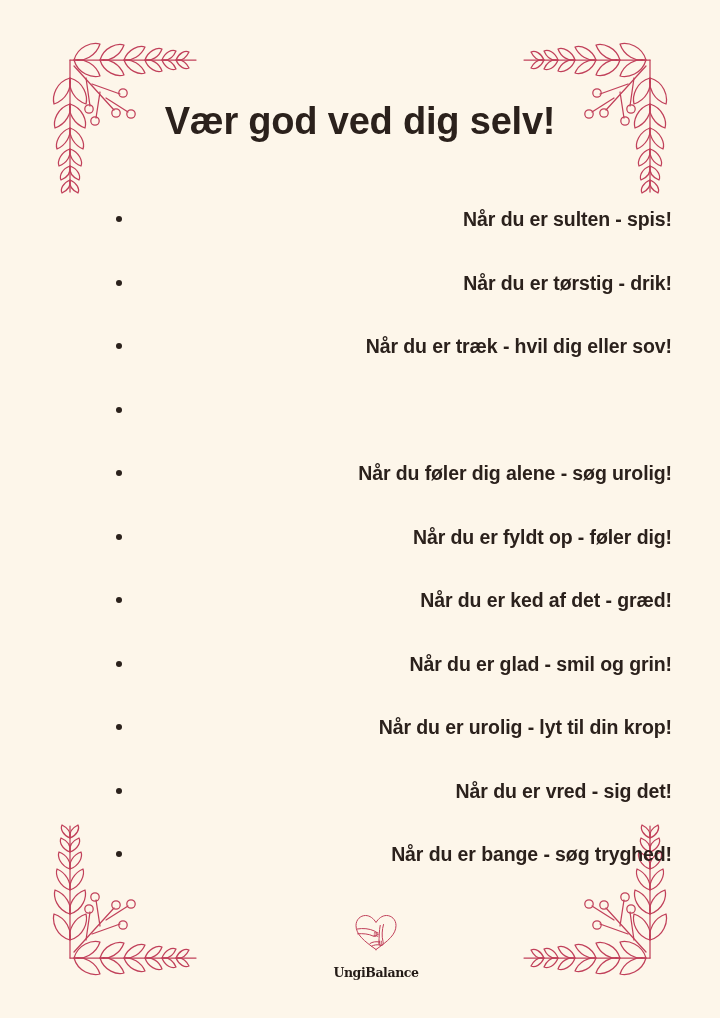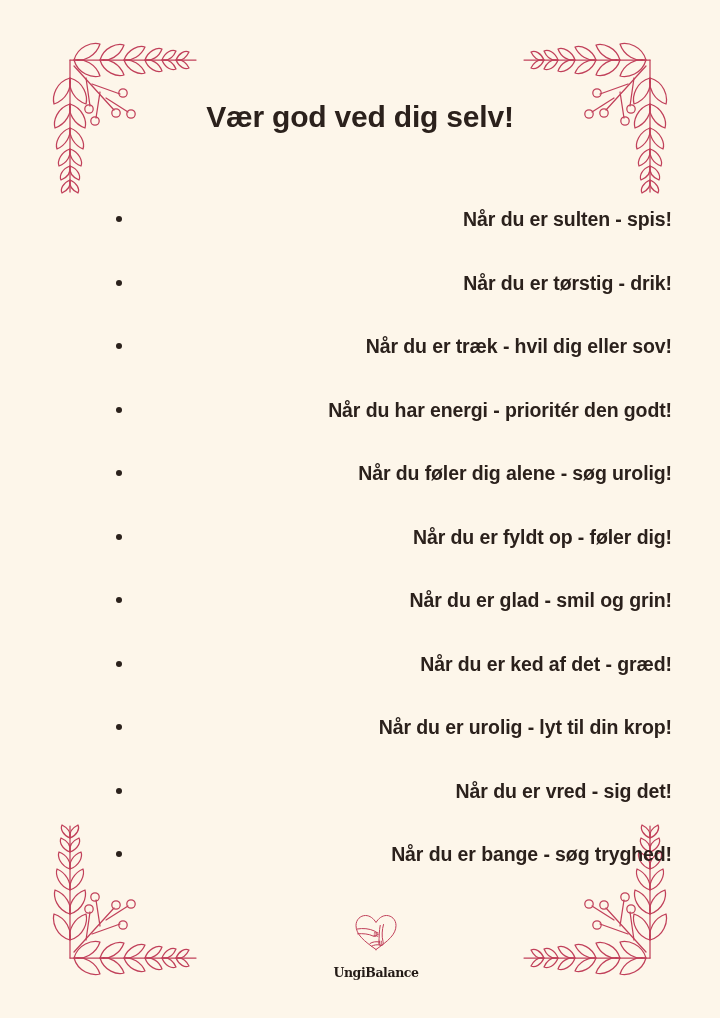--- a/index.html
+++ b/index.html
@@ -36,21 +36,21 @@
   #corner-bl { bottom: 14px; left: 10px;  transform: scaleY(-1); }
   #corner-br { bottom: 14px; right: 10px; transform: scale(-1, -1); }
 
   
   #page-title {
     position: absolute;
     top: 100px;
     left: 0;
     width: 720px;
     text-align: center;
-    font-size: 30px;
+    font-size: 38px;
     font-weight: bold;
     letter-spacing: -0.2px;
     color: #2B211C;
     margin: 0;
   }
 
   
   #affirmation-list {
     position: absolute;
     top: 206px;
@@ -294,37 +294,36 @@
     <li class="list-item">
       <span class="bullet"></span>
       <span>Når du er tørstig - drik!</span>
     </li>
     <li class="list-item">
       <span class="bullet"></span>
       <span>Når du er træk - hvil dig eller sov!</span>
     </li>
     <li class="list-item">
       <span class="bullet"></span>
-      <span>Når du har energi - prioritér den godt!</span>
     </li>
     <li class="list-item">
       <span class="bullet"></span>
       <span>Når du føler dig alene - søg urolig!</span>
     </li>
     <li class="list-item">
       <span class="bullet"></span>
       <span>Når du er fyldt op - føler dig!</span>
     </li>
     <li class="list-item">
       <span class="bullet"></span>
+      <span>Når du er ked af det - græd!</span>
+    </li>
+    <li class="list-item">
+      <span class="bullet"></span>
       <span>Når du er glad - smil og grin!</span>
-    </li>
-    <li class="list-item">
-      <span class="bullet"></span>
-      <span>Når du er ked af det - græd!</span>
     </li>
     <li class="list-item">
       <span class="bullet"></span>
       <span>Når du er urolig - lyt til din krop!</span>
     </li>
     <li class="list-item">
       <span class="bullet"></span>
       <span>Når du er vred - sig det!</span>
     </li>
     <li class="list-item">

